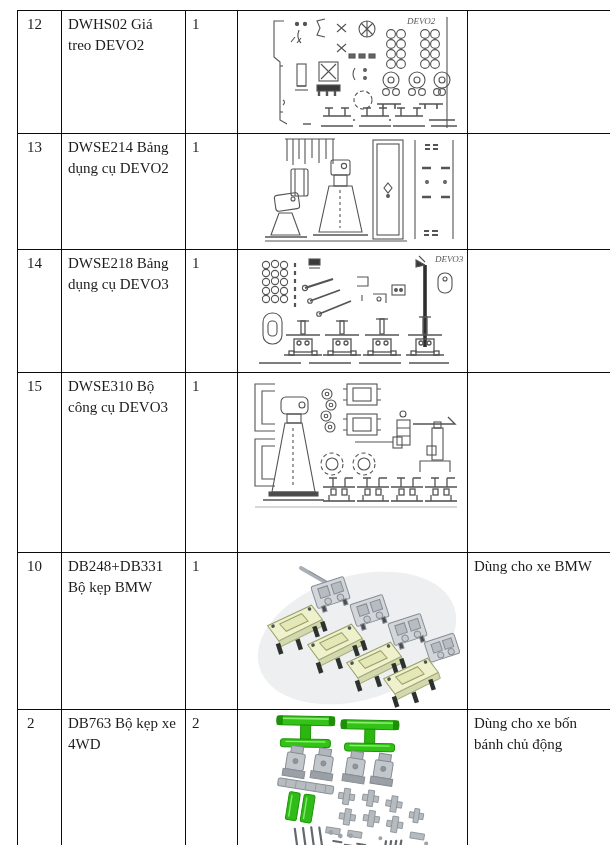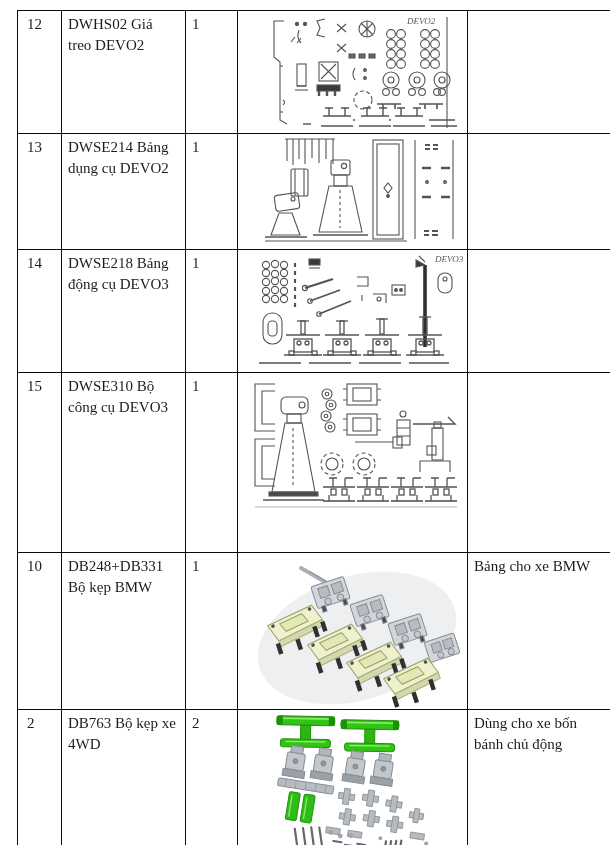--- a/index.html
+++ b/index.html
@@ -184,21 +184,21 @@
           <path d="M185,96 h5 m3,0 h6 m-14,4 h5 m3,0 h6" stroke-width="1.8"></path>
           <line x1="26" y1="106" x2="168" y2="106"></line>
         </g>
       </svg>
     </td>
     <td class="c-note"></td>
   </tr>
 
   <tr style="height:123px">
     <td class="c-no">14</td>
-    <td class="c-desc">DWSE218 Bảng động cụ DEVO3</td>
+    <td class="c-desc">DWSE218 Bảng dụng cụ DEVO3</td>
     <td class="c-qty">1</td>
     <td class="c-img">
       <svg width="227" height="120" viewBox="0 0 227 120">
         <g class="line">
 
           <g>
             <circle cx="27" cy="14" r="3.6"></circle>
                 <circle cx="36" cy="13" r="3.6"></circle>
                 <circle cx="45" cy="14" r="3.6"></circle>
             <circle cx="27" cy="22" r="3.6"></circle>
@@ -479,21 +479,21 @@
             <polygon points="-14,-13 10,-16 14,-7 -10,-4" fill="#e4e8b6"></polygon>
             <rect x="-24" y="5" width="4.5" height="11" fill="#2e322e" stroke="none"></rect>
                 <rect x="-4" y="7" width="4.5" height="11" fill="#2e322e" stroke="none"></rect>
             <rect x="16" y="0" width="4.5" height="11" fill="#2e322e" stroke="none"></rect>
             <circle cx="-21" cy="-13" r="1.8" fill="#50544f" stroke="none"></circle>
                 <circle cx="19" cy="-18" r="1.8" fill="#50544f" stroke="none"></circle>
           </g>
         </g>
       </svg>
     </td>
-    <td class="c-note">Bảng cho xe BMW</td>
+    <td class="c-note">Dùng cho xe BMW</td>
   </tr>
 
   <tr style="height:156px">
     <td class="c-no">2</td>
     <td class="c-desc">DB763 Bộ kẹp xe 4WD</td>
     <td class="c-qty">2</td>
     <td class="c-img">
       <svg width="227" height="153" viewBox="0 0 227 153">
         <g transform="rotate(9 112 70)">
 

